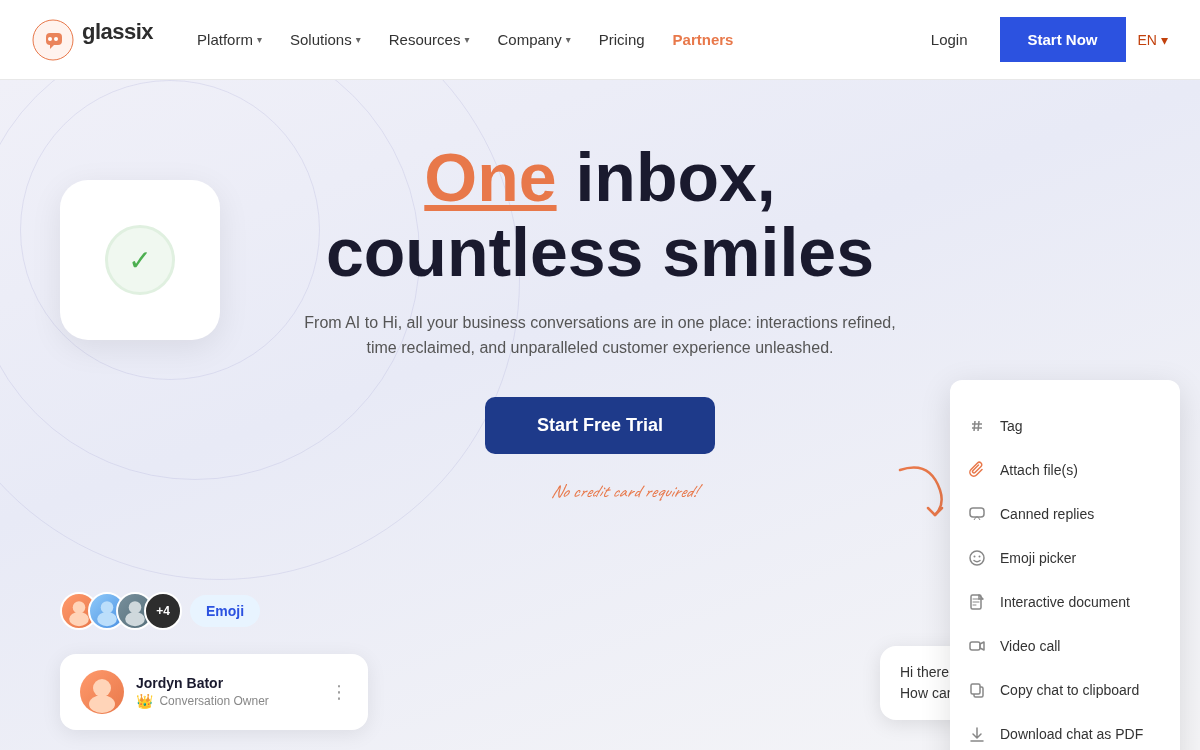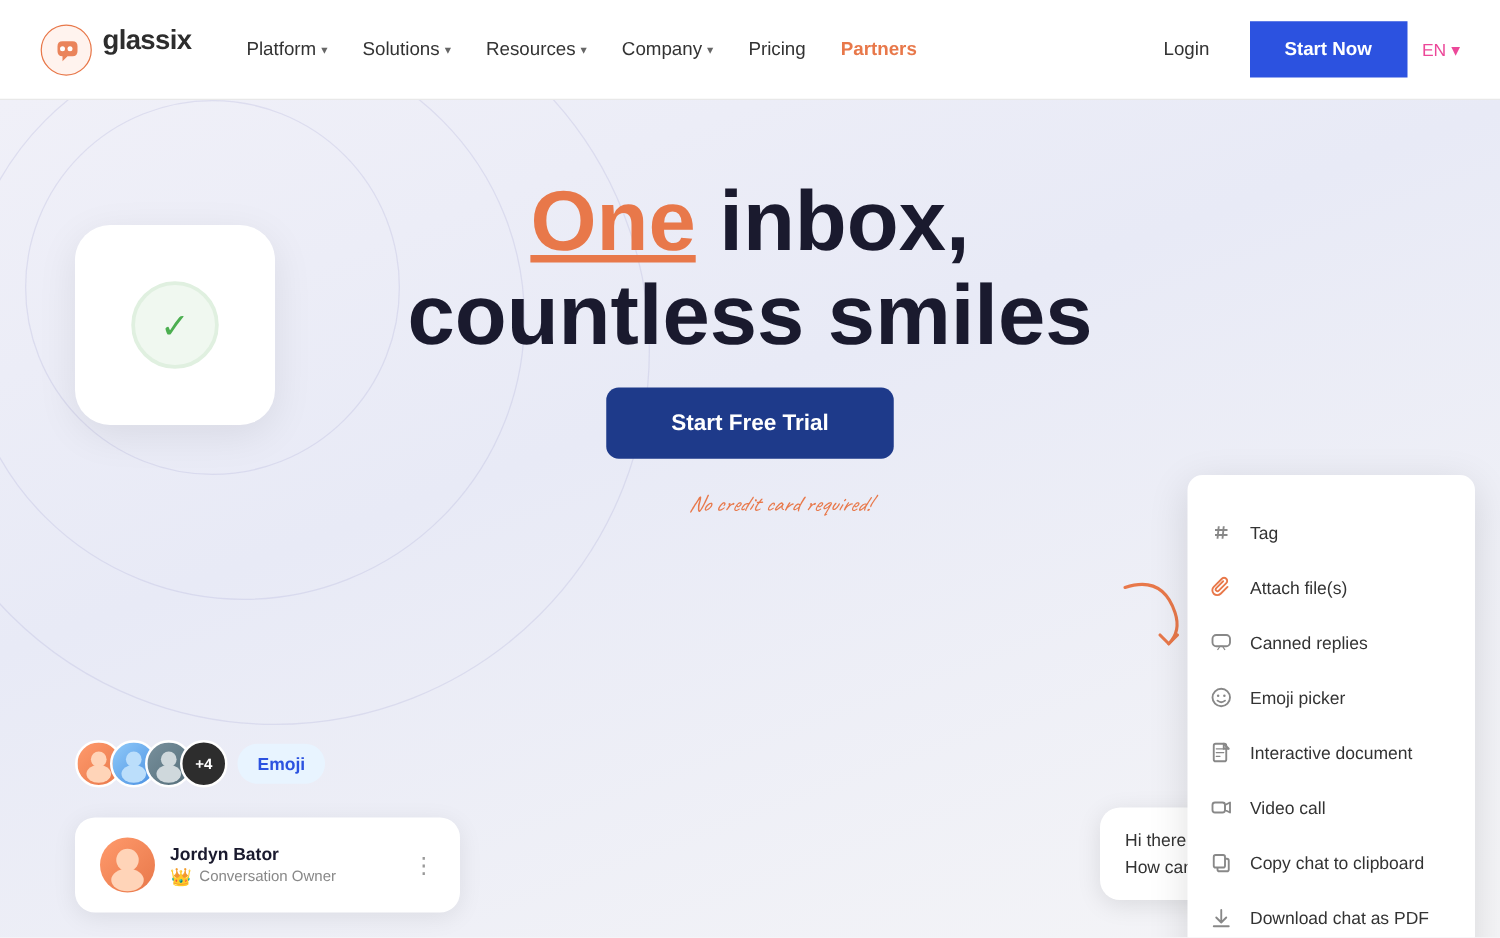--- a/index.html
+++ b/index.html
@@ -76,21 +76,21 @@
       border-radius: 0;
       font-size: 15px;
       font-weight: 600;
       cursor: pointer;
     }
     .lang-selector {
       display: flex;
       align-items: center;
       gap: 4px;
       font-size: 14px;
-      color: #ec4899;
+      color: #c2410c;
       cursor: pointer;
     }
 
     
     .hero {
       position: relative;
       background: linear-gradient(160deg, #f0f0f8 0%, #e8eaf6 40%, #f5f5f7 100%);
       height: 670px;
       overflow: hidden;
       display: flex;
@@ -419,20 +419,21 @@
     <div class="chat-card-inner">
       <span class="checkmark">✓</span>
     </div>
   </div>
 
   <div class="hero-text">
     <h1 class="hero-title">
       <span class="highlight">One</span><span> inbox,</span><br>
       <span>countless smiles</span>
     </h1>
+    <p class="hero-subtitle">From AI to Hi, all your business conversations are in one place: interactions refined, time reclaimed, and unparalleled customer experience unleashed.</p>
     <div style="display:flex; flex-direction:column; align-items:center; gap:10px;">
       <button class="cta-btn">Start Free Trial</button>
       <span class="no-cc" style="font-style:italic;margin-left:47px;">No credit card required!</span>
     </div>
   </div>
 
   <div class="arrow-container">
     <svg class="arrow-svg" viewBox="0 0 80 80" fill="none" xmlns="http://www.w3.org/2000/svg">
       <path d="M20 20 Q50 10 60 40 Q65 55 55 65" stroke="#e8784a" stroke-width="2.5" fill="none" stroke-linecap="round"></path>
       <path d="M55 65 L48 58 M55 65 L62 58" stroke="#e8784a" stroke-width="2.5" stroke-linecap="round"></path>

